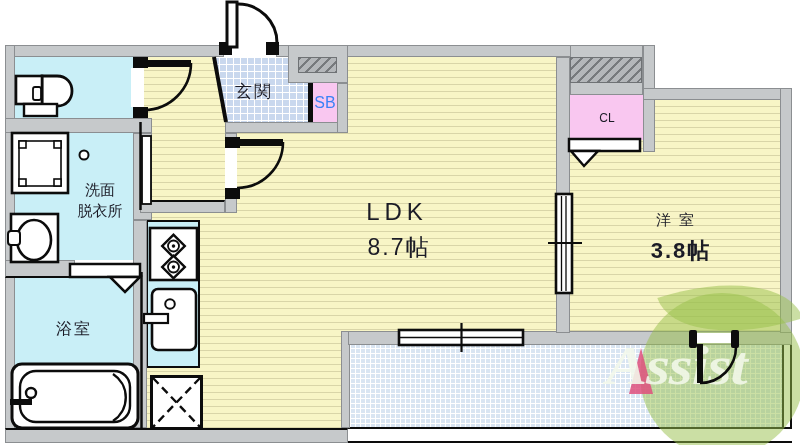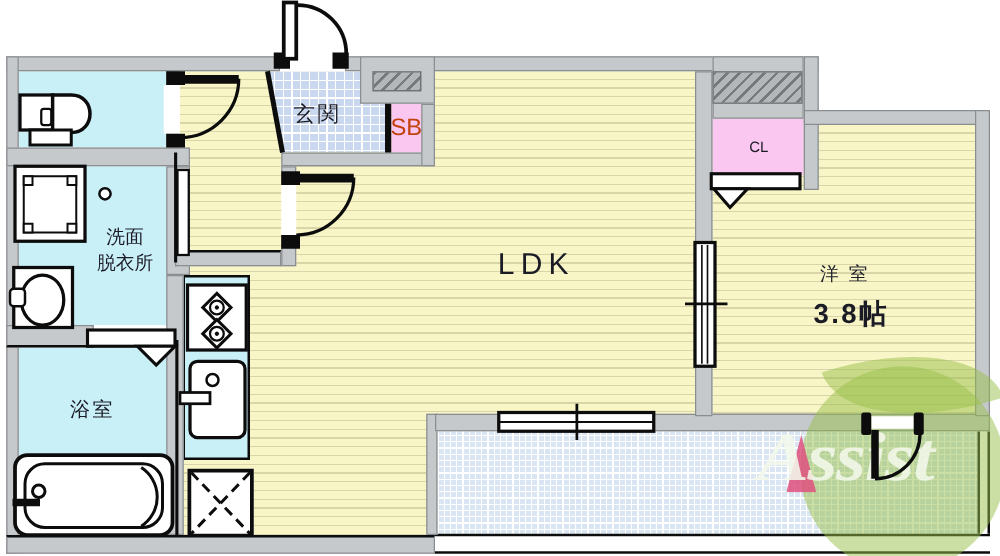--- a/index.html
+++ b/index.html
@@ -183,22 +183,23 @@
       <circle cx="170" cy="304" r="4.8" fill="#fff" stroke-width="2"></circle>
       <rect x="144" y="314" width="24" height="9" fill="#fff" stroke-width="2.2"></rect>
     </g>
     <g stroke="#0c0c0c">
       <line x1="153" y1="378" x2="200" y2="427" stroke-width="2.4" stroke-dasharray="8 5"></line>
       <line x1="200" y1="378" x2="153" y2="427" stroke-width="2.4" stroke-dasharray="8 5"></line>
     </g>
   </svg>
 
   <div class="lbl" style="left:254px;top:92px;font-size:17px;letter-spacing:2px;">玄関</div>
-  <div class="lbl" style="left:325px;top:103px;font-size:19px;color:#c2410c;">SB</div>
+  <div class="lbl" style="left:325px;top:103px;font-size:16px;color:#3b82f6;">SB</div>
   <div class="lbl" style="left:607px;top:118px;font-size:12px;">CL</div>
-  <div class="lbl" style="left:397px;top:212px;font-size:24px;letter-spacing:5px;margin-left:32px;">LDK</div>
+  <div class="lbl" style="left:397px;top:212px;font-size:24px;letter-spacing:5px;">LDK</div>
+  <div class="lbl" style="left:399px;top:247px;font-size:23px;letter-spacing:2px;">8.7帖</div>
   <div class="lbl" style="left:679px;top:220px;font-size:15px;letter-spacing:8px;">洋室</div>
   <div class="lbl" style="left:681px;top:251px;font-size:22px;letter-spacing:2px;font-weight:bold;">3.8帖</div>
   <div class="lbl" style="left:100px;top:190px;font-size:15px;">洗面</div>
   <div class="lbl" style="left:100px;top:211px;font-size:15px;">脱衣所</div>
   <div class="lbl" style="left:74px;top:329px;font-size:16px;letter-spacing:2px;">浴室</div>
 
 </div>
 
 </body></html>

